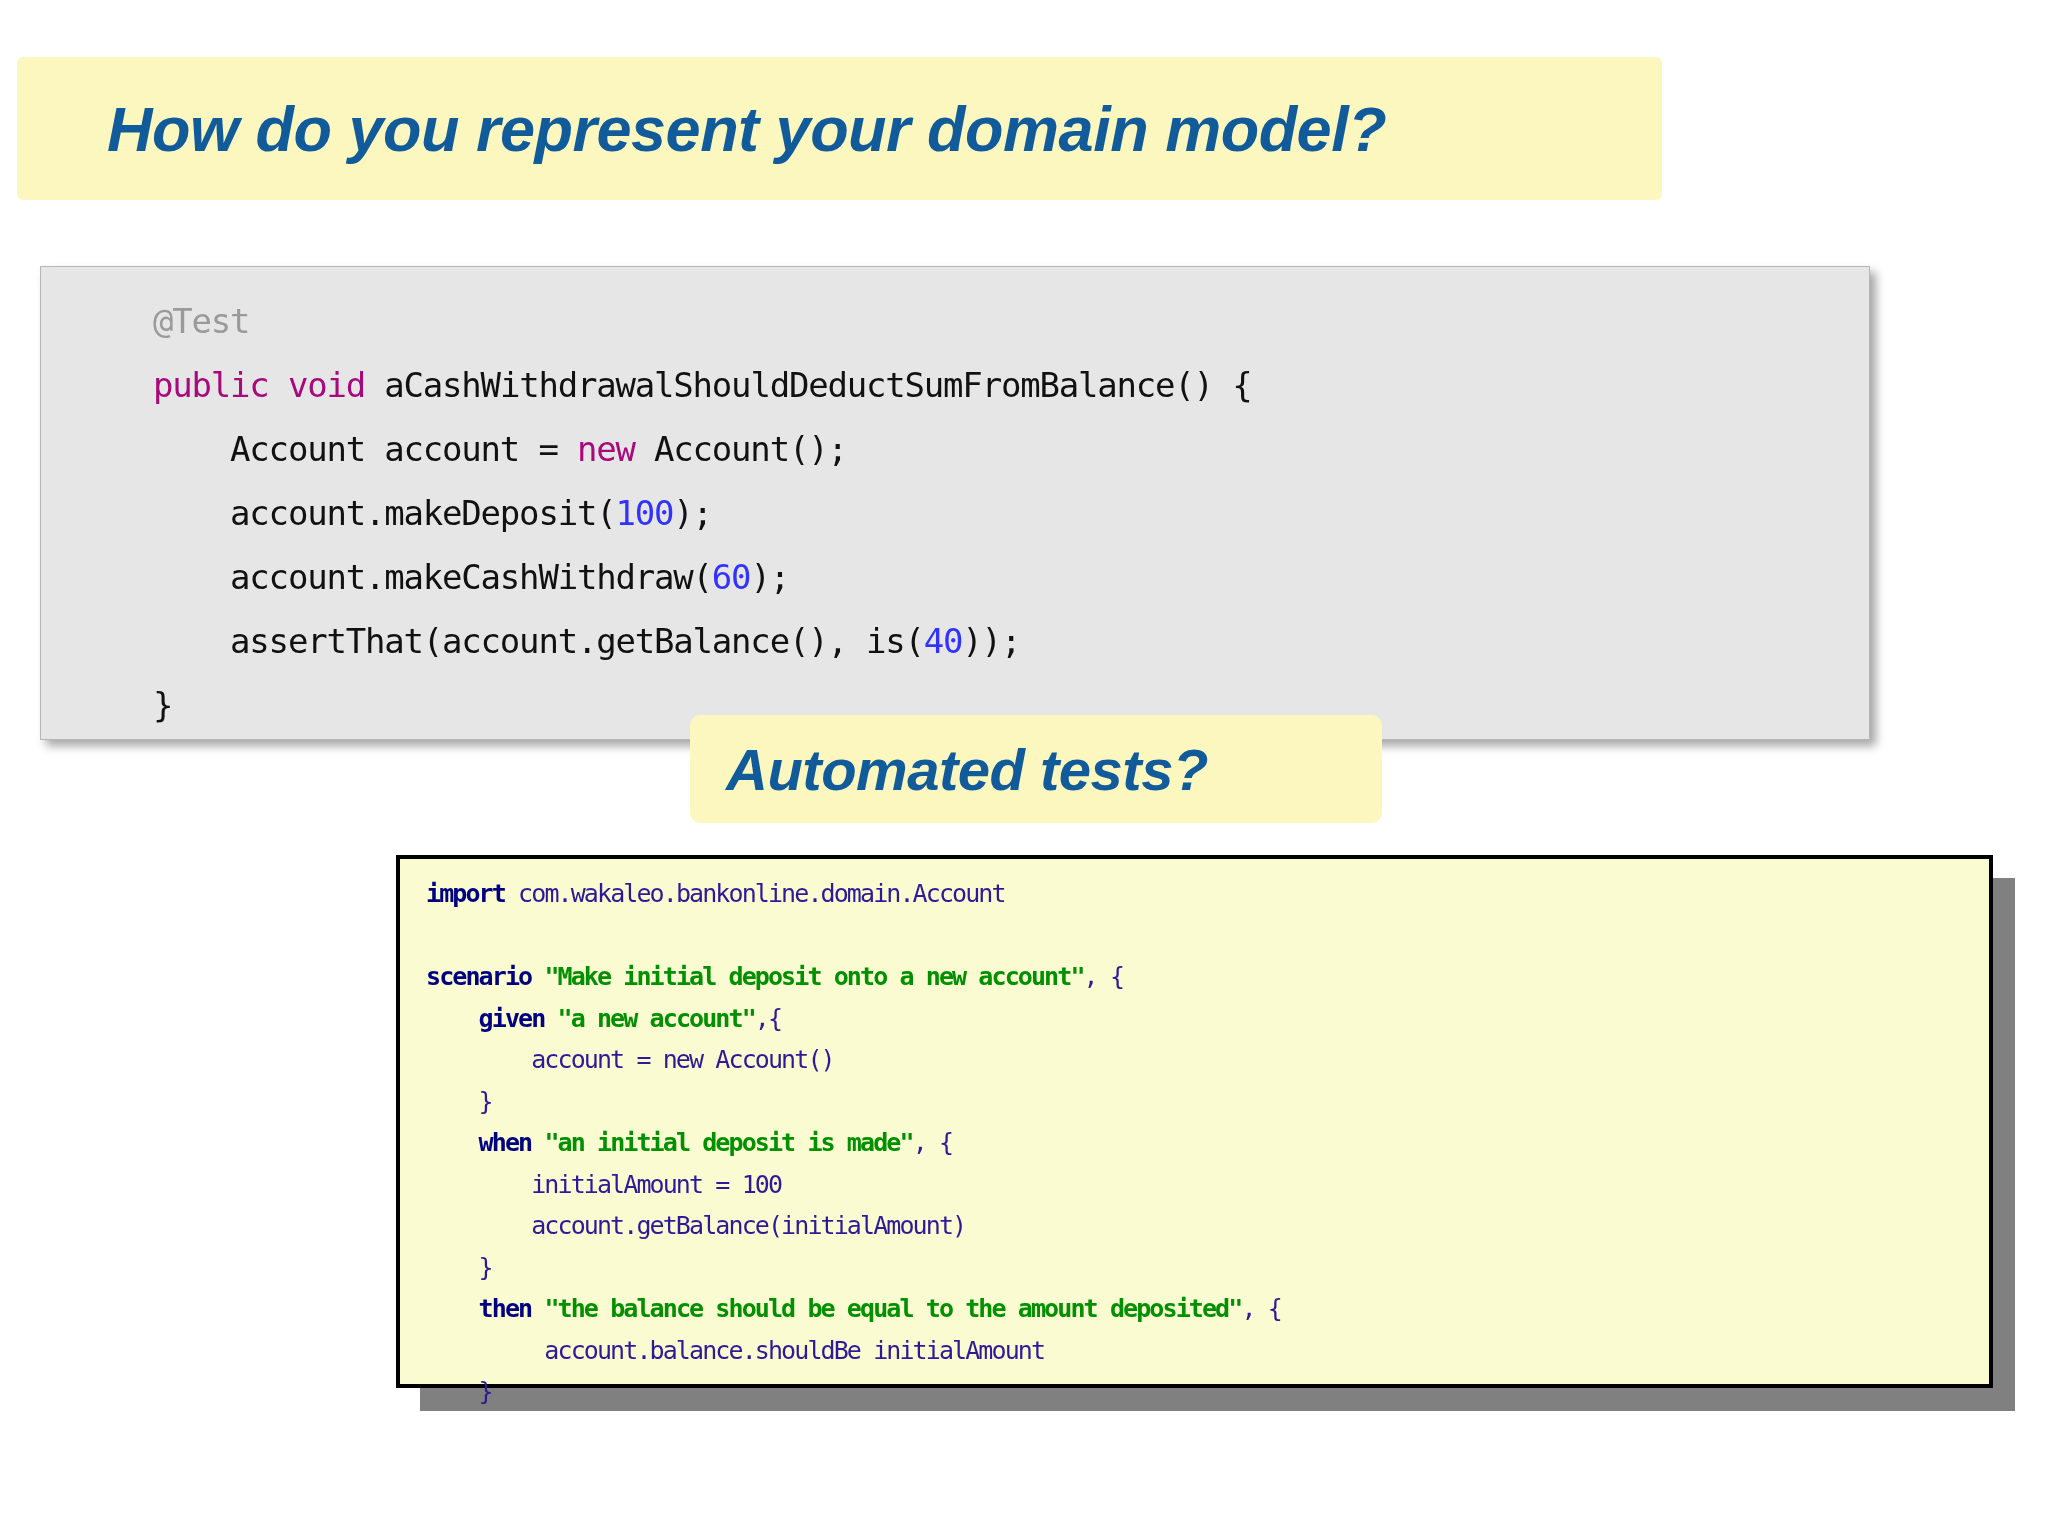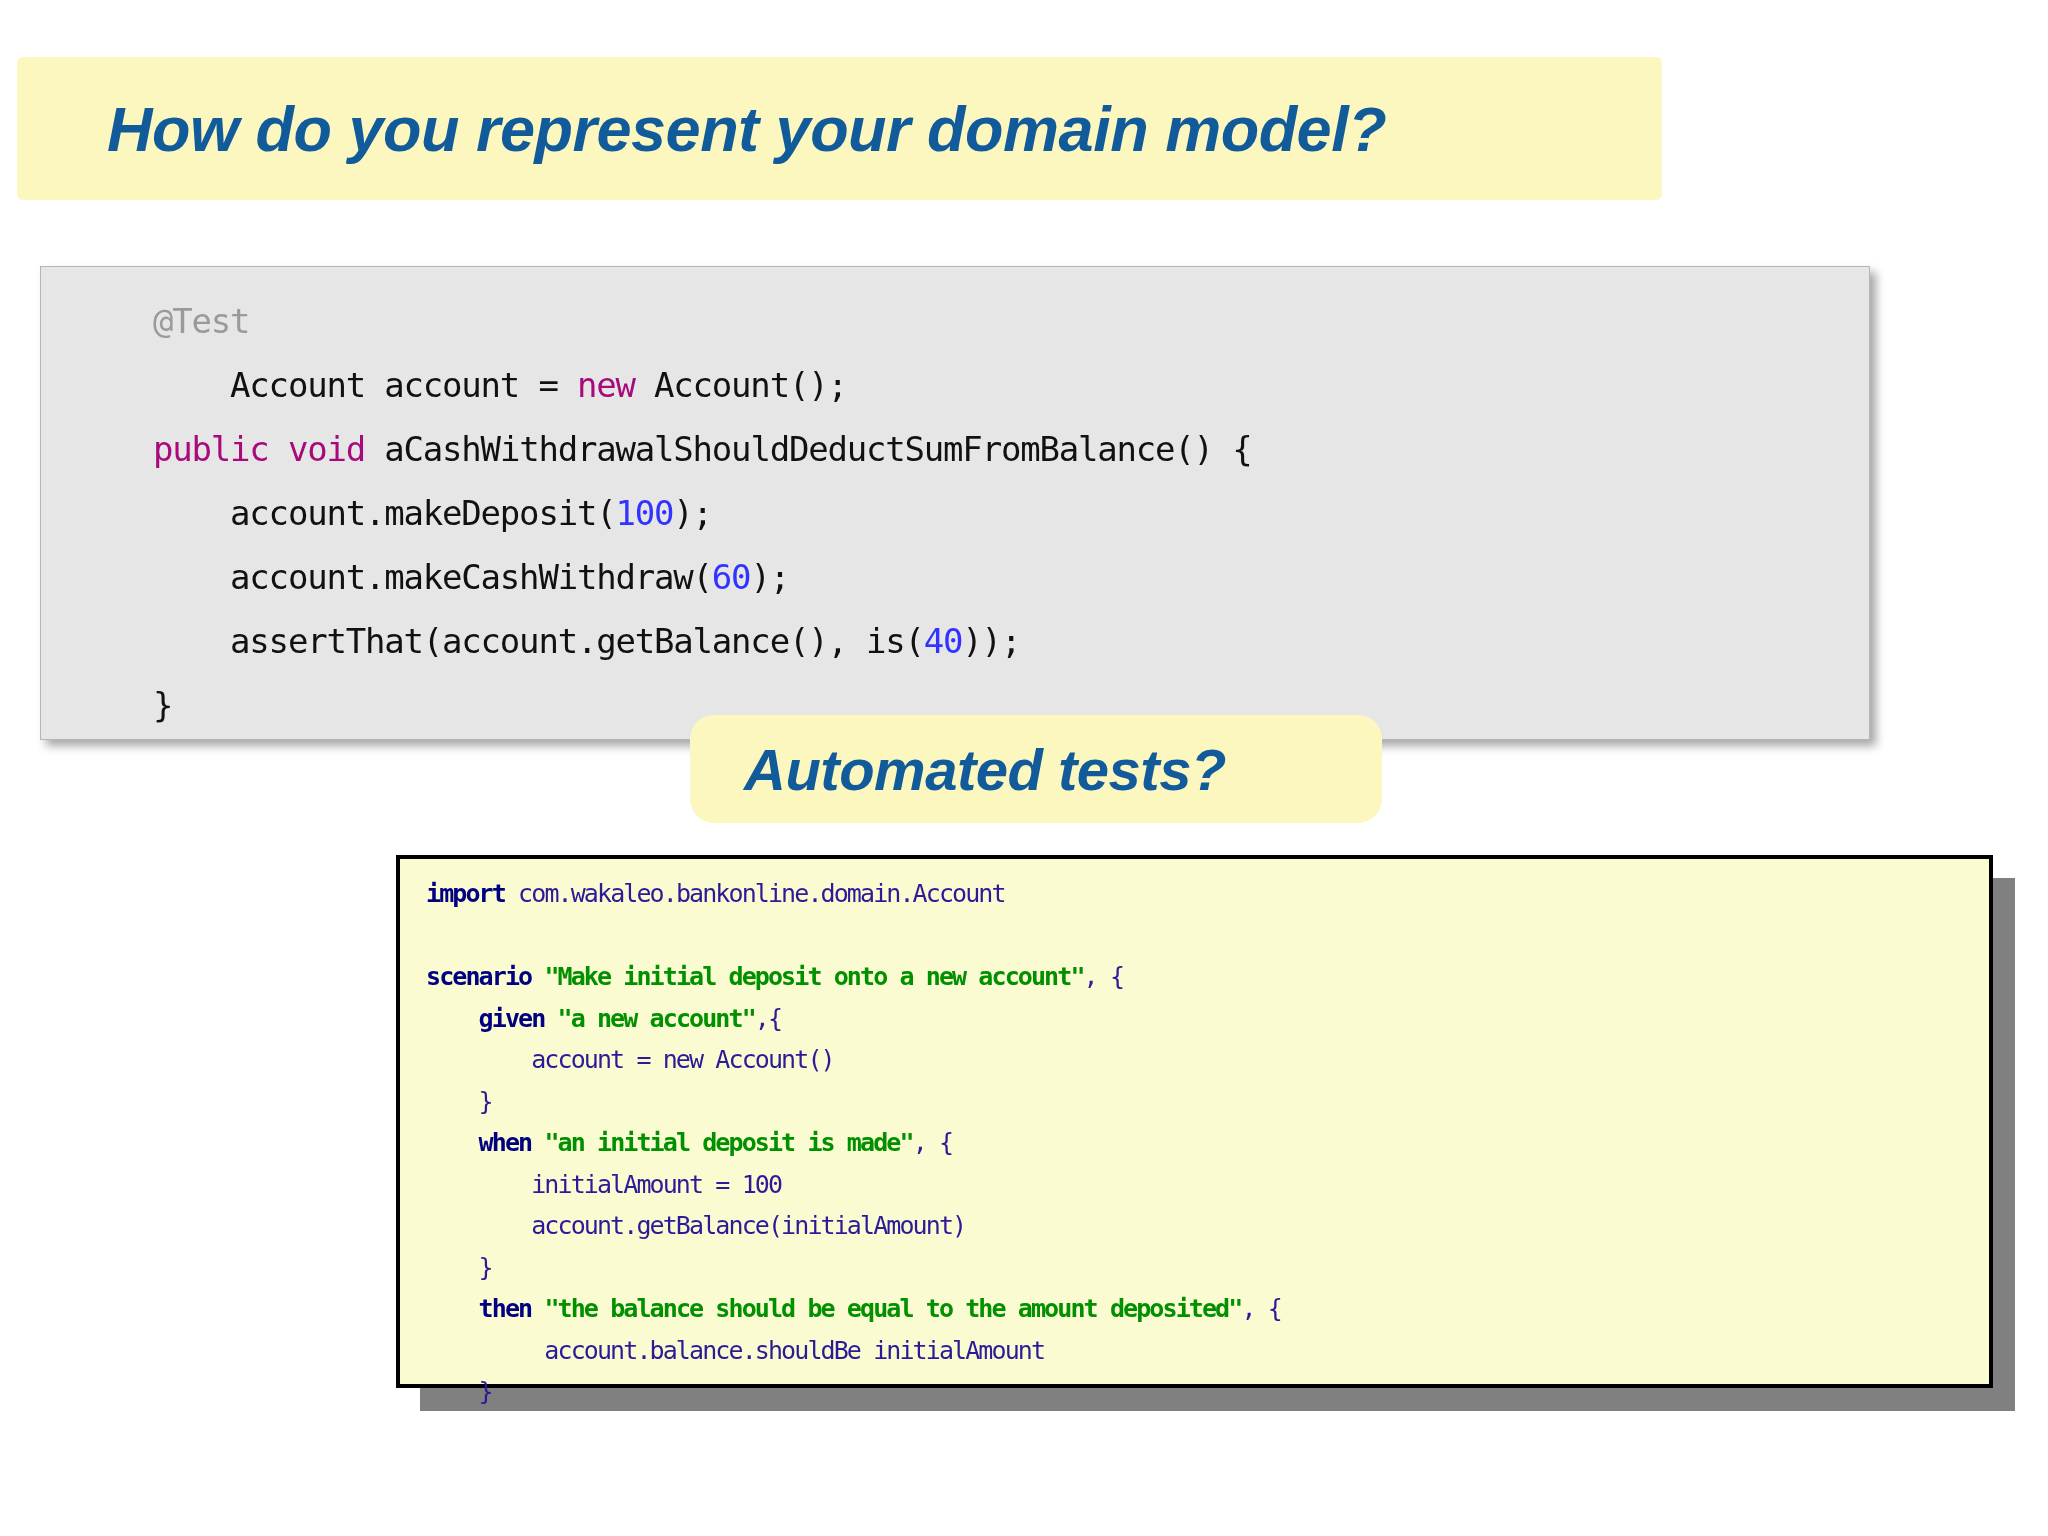--- a/index.html
+++ b/index.html
@@ -42,22 +42,22 @@
   }
   #title-callout .callout-text {
     font-size: 63px;
   }
 
   #subtitle-callout {
     left: 690px;
     top: 715px;
     width: 692px;
     height: 108px;
-    padding-left: 54px;
-    border-radius: 24px;
+    padding-left: 36px;
+    border-radius: 10px;
   }
   #subtitle-callout .callout-text {
     font-size: 58px;
   }
 
   
   #java-code-box {
     position: absolute;
     left: 40px;
     top: 266px;
@@ -116,22 +116,22 @@
 </head>
 <body>
 
 <div class="callout" id="title-callout">
   <span class="callout-text">How do you represent your domain model?</span>
 </div>
 
 <div id="java-code-box">
   <div id="java-code-lines">
       <div class="java-line"><span class="j-annot">@Test</span></div>
+      <div class="java-line"><span class="j-kw">public</span><span class="j-plain"> </span><span class="j-kw">void</span><span class="j-plain"> aCashWithdrawalShouldDeductSumFromBalance() {</span></div>
       <div class="java-line"><span class="j-plain">    Account account = </span><span class="j-kw">new</span><span class="j-plain"> Account();</span></div>
-      <div class="java-line"><span class="j-kw">public</span><span class="j-plain"> </span><span class="j-kw">void</span><span class="j-plain"> aCashWithdrawalShouldDeductSumFromBalance() {</span></div>
       <div class="java-line"><span class="j-plain">    account.makeDeposit(</span><span class="j-num">100</span><span class="j-plain">);</span></div>
       <div class="java-line"><span class="j-plain">    account.makeCashWithdraw(</span><span class="j-num">60</span><span class="j-plain">);</span></div>
       <div class="java-line"><span class="j-plain">    assertThat(account.getBalance(), is(</span><span class="j-num">40</span><span class="j-plain">));</span></div>
       <div class="java-line"><span class="j-plain">}</span></div>
     </div>
 </div>
 
 <div class="callout" id="subtitle-callout">
   <span class="callout-text">Automated tests?</span>
 </div>

